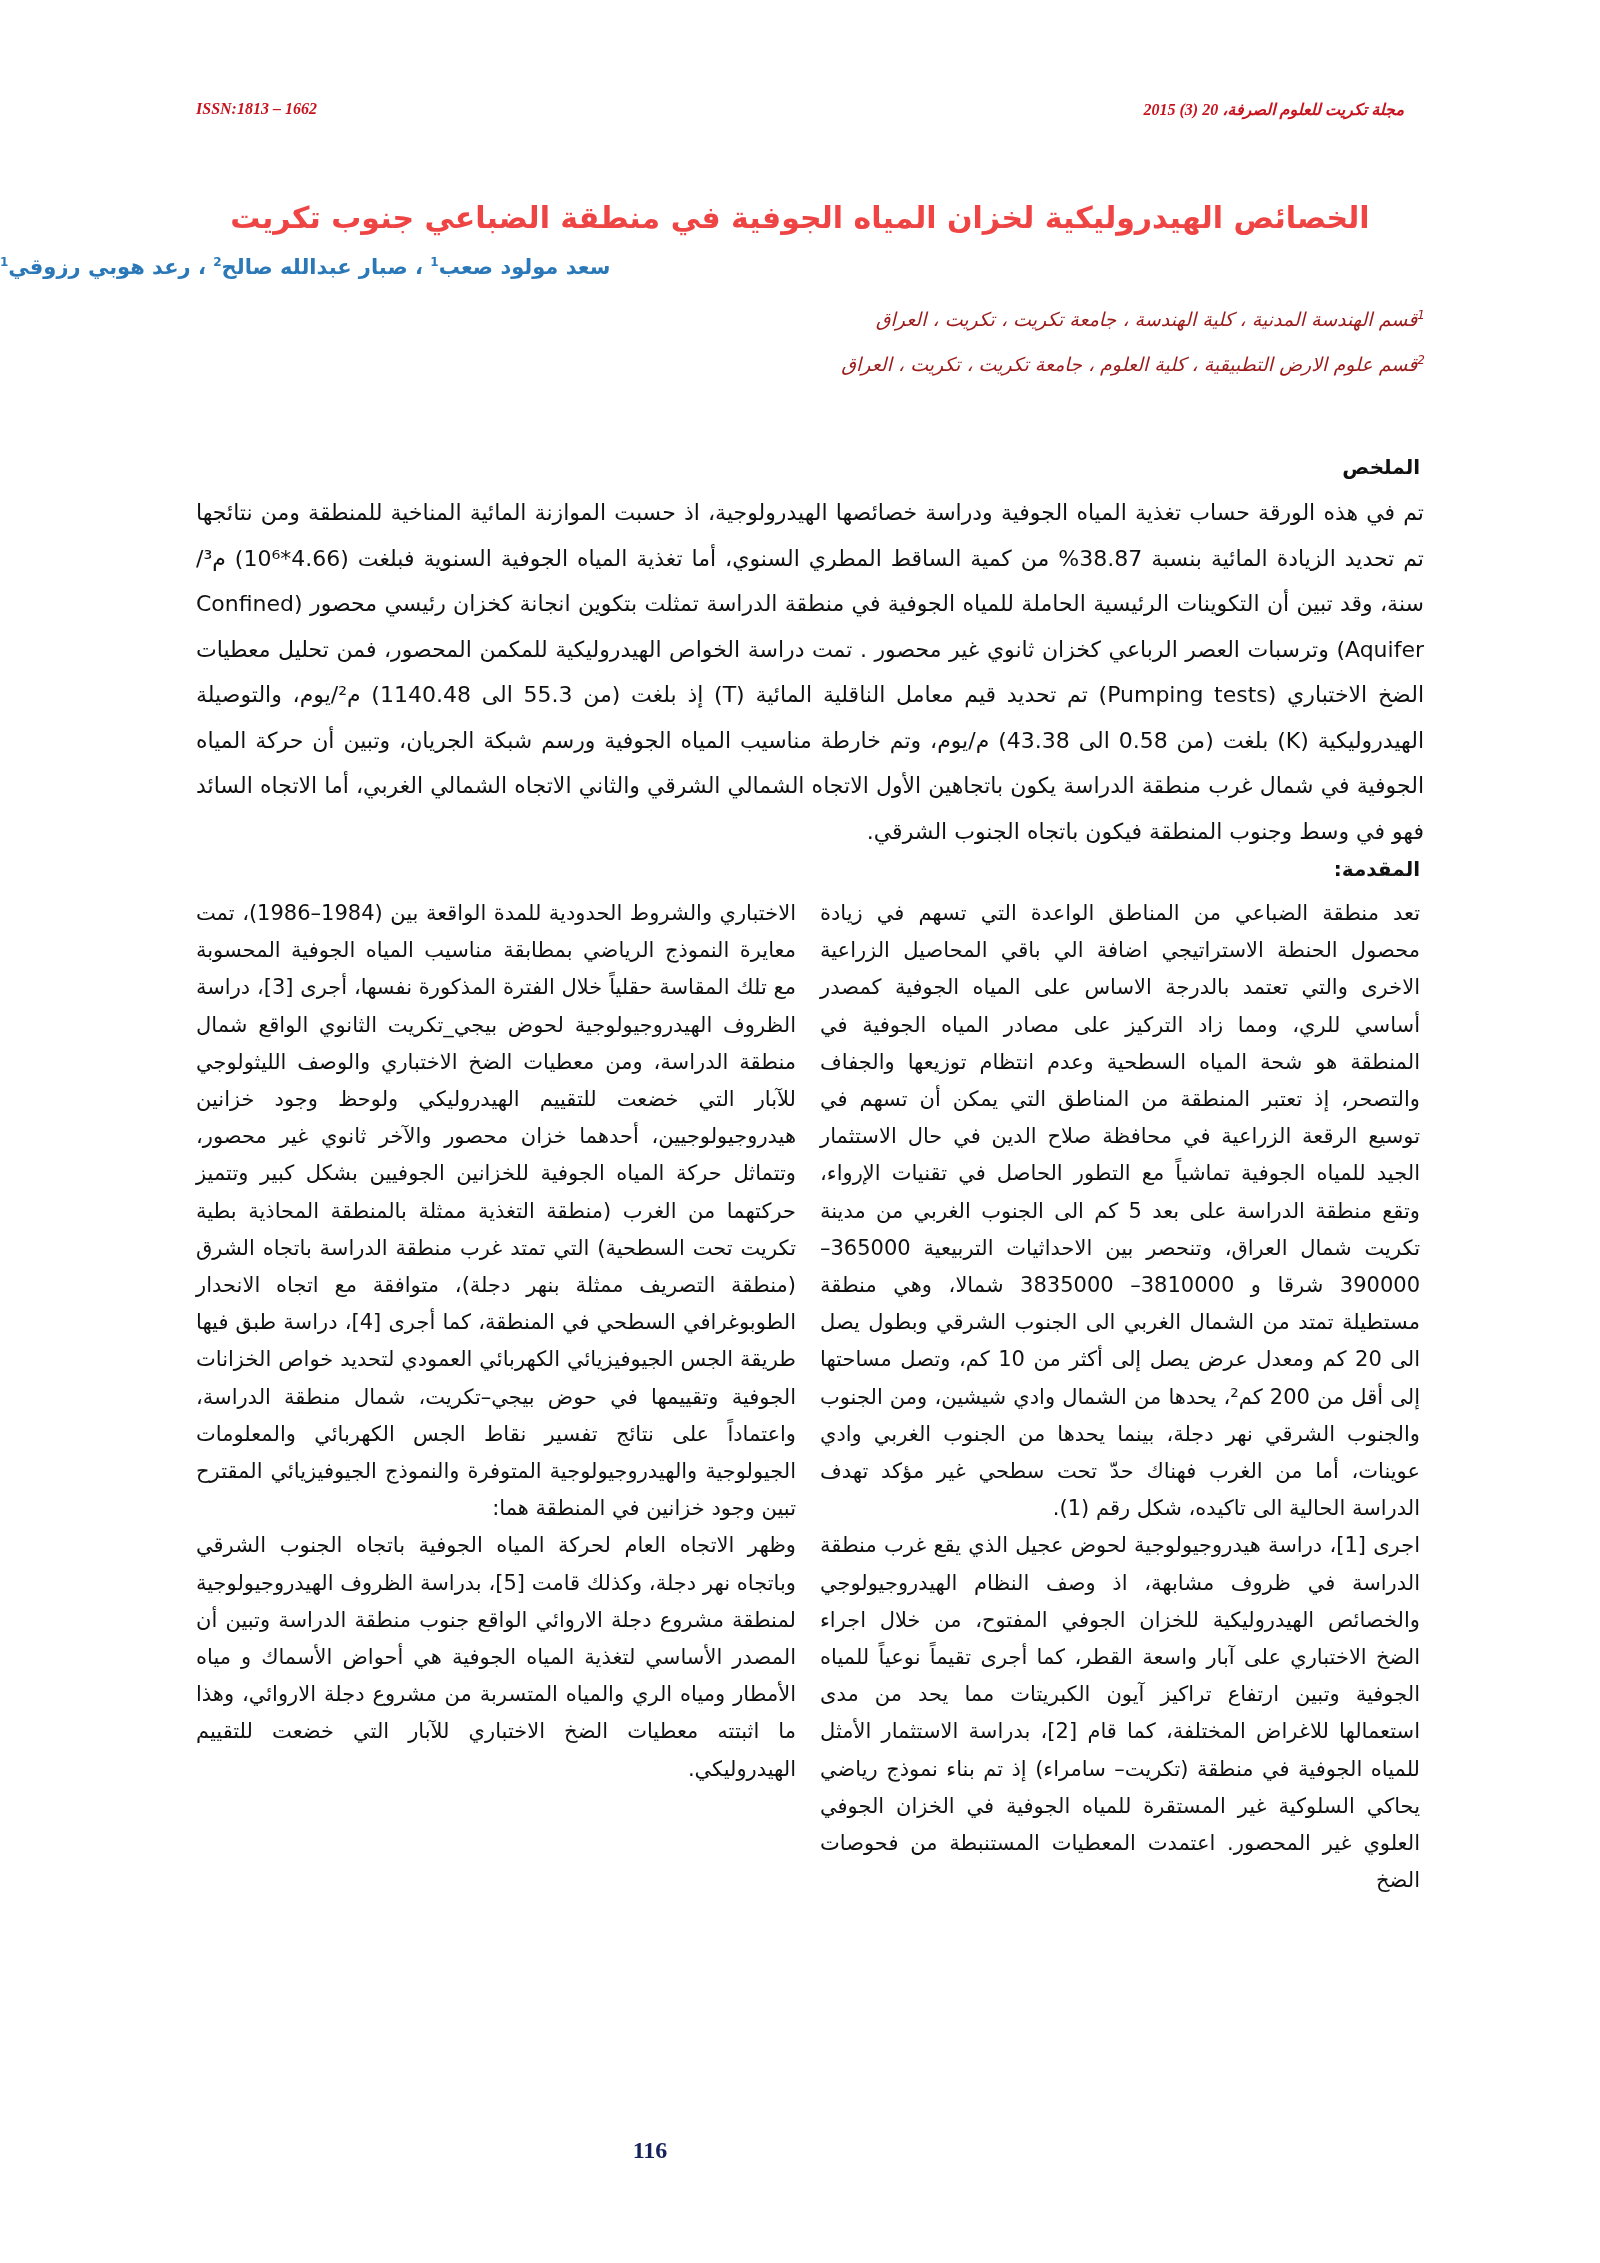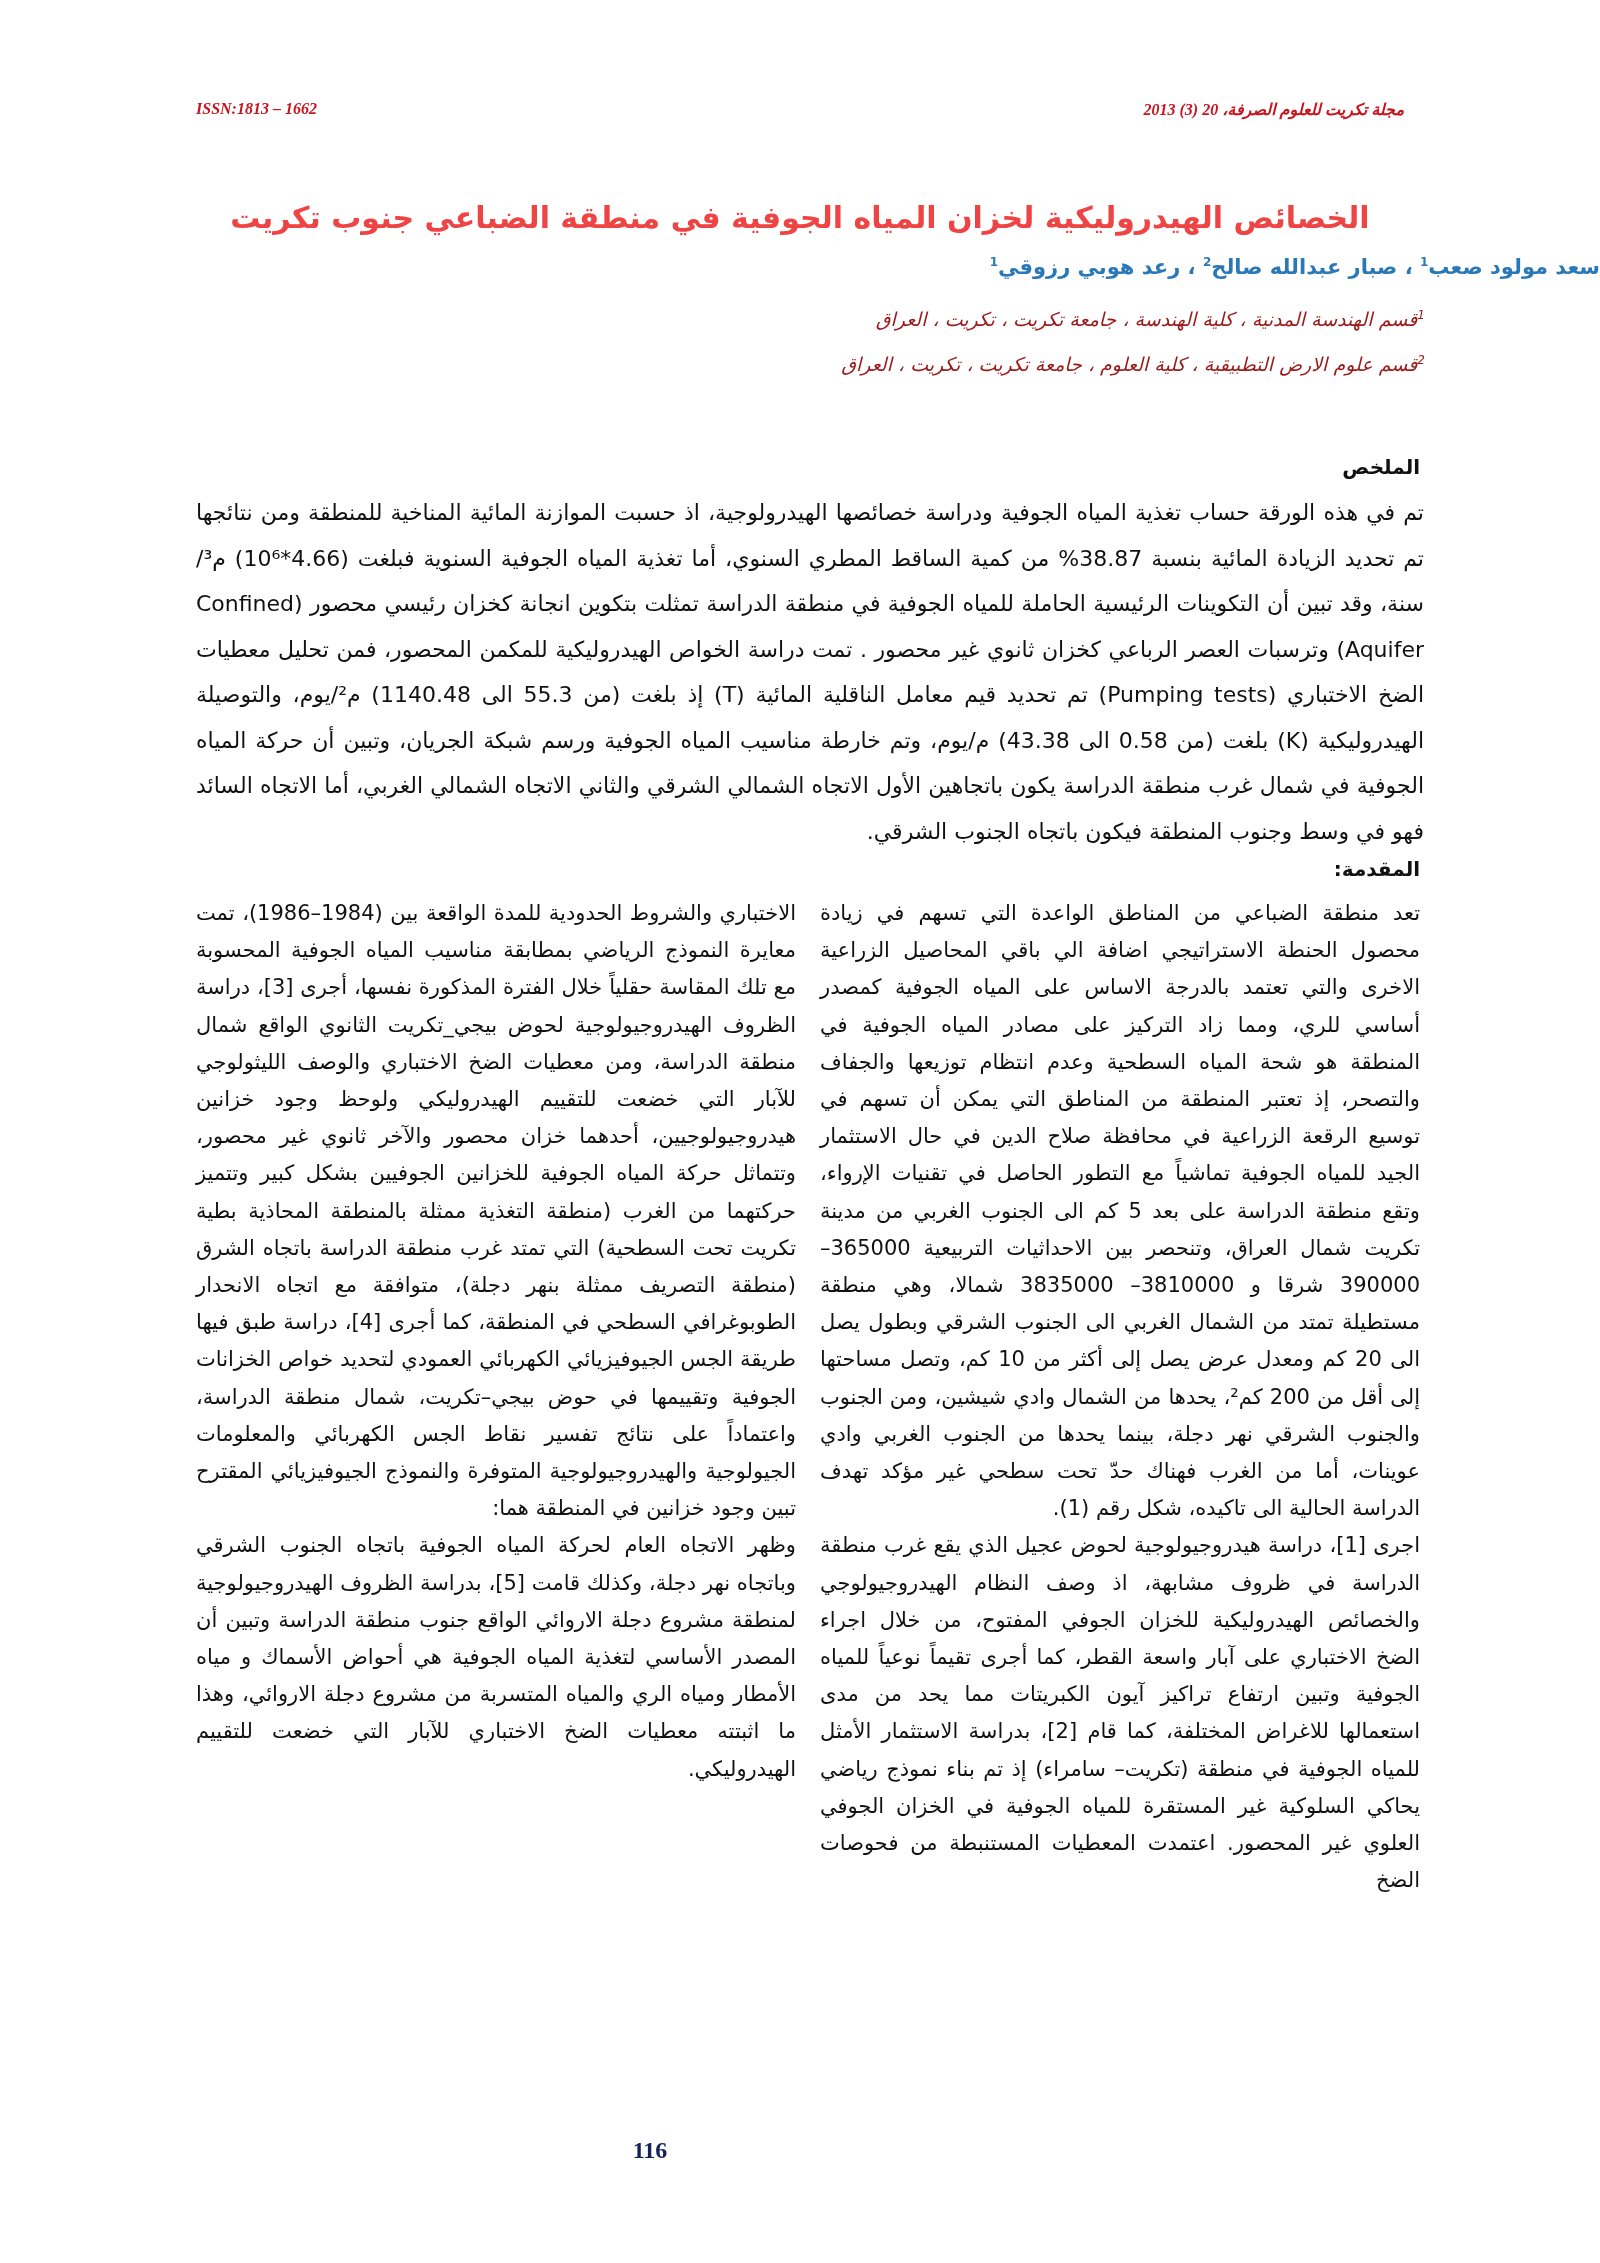--- a/index.html
+++ b/index.html
@@ -4,21 +4,21 @@
 <style>
   html, body { margin: 0; padding: 0; background: #ffffff; }
   body { width: 1600px; height: 2263px; position: relative; overflow: hidden;
          font-family: "DejaVu Sans", "Liberation Sans", sans-serif; color: #111; }
   .hdr { position: absolute; top: 100px; font-family: "Liberation Serif", serif;
          font-weight: bold; font-style: italic; color: #c8141e; font-size: 16px; text-align: center; }
   .hdr-left { left: 196px; direction: ltr; }
   .hdr-right { right: 196px; direction: rtl; }
   .title { position: absolute; top: 200px; left: 0; width: 1600px; text-align: center;
            direction: rtl; font-size: 30px; font-weight: bold; color: #ef4444; }
-  .authors { position: absolute; top: 255px; left: 0; width: 1600px; text-align: right;
+  .authors { position: absolute; top: 255px; left: 0; width: 1600px; text-align: left;
              direction: rtl; font-size: 21px; font-weight: bold; color: #2a78b8; }
   .authors sup, .aff sup { font-size: 12px; }
   .aff { position: absolute; right: 175px; direction: rtl; font-style: italic;
          color: #9a1a1a; font-size: 19px; }
   .aff1 { top: 308px; } .aff2 { top: 353px; }
   .sec-head { position: absolute; direction: rtl; font-weight: bold; font-size: 20px; color:#111; }
   .abstract-head { top: 455px; right: 180px; }
   .abstract { position: absolute; top: 490px; left: 196px; width: 1228px; direction: rtl;
               text-align: justify; font-size: 22px; line-height: 45.5px; }
   .abstract p { margin: 0; }
@@ -29,21 +29,21 @@
   .col-left { left: 196px; width: 600px; }
   .col p { margin: 0; }
   .col .li { text-align: right; }
   .pageno { position: absolute; top: 2137px; left: 8px; width: 1268px; text-align: center;
             font-family: "Liberation Serif", serif; font-weight: bold; color: #14205a; font-size: 24px; padding-left: 8px; }
 </style>
 </head>
 <body>
 
 <div class="hdr hdr-left">ISSN:1813 – 1662</div>
-<div class="hdr hdr-right">مجلة تكريت للعلوم الصرفة، 20 (3) 2013</div>
+<div class="hdr hdr-right">مجلة تكريت للعلوم الصرفة، 20 (3) 2015</div>
 
 <div class="title">الخصائص الهيدروليكية لخزان المياه الجوفية في منطقة الضباعي جنوب تكريت</div>
 
 <div class="authors">
   <span>سعد مولود صعب</span><sup>1</sup>
   <span> ، </span>
   <span>صبار عبدالله صالح</span><sup>2</sup>
   <span> ، </span>
   <span>رعد هوبي رزوقي</span><sup>1</sup>
 </div>

